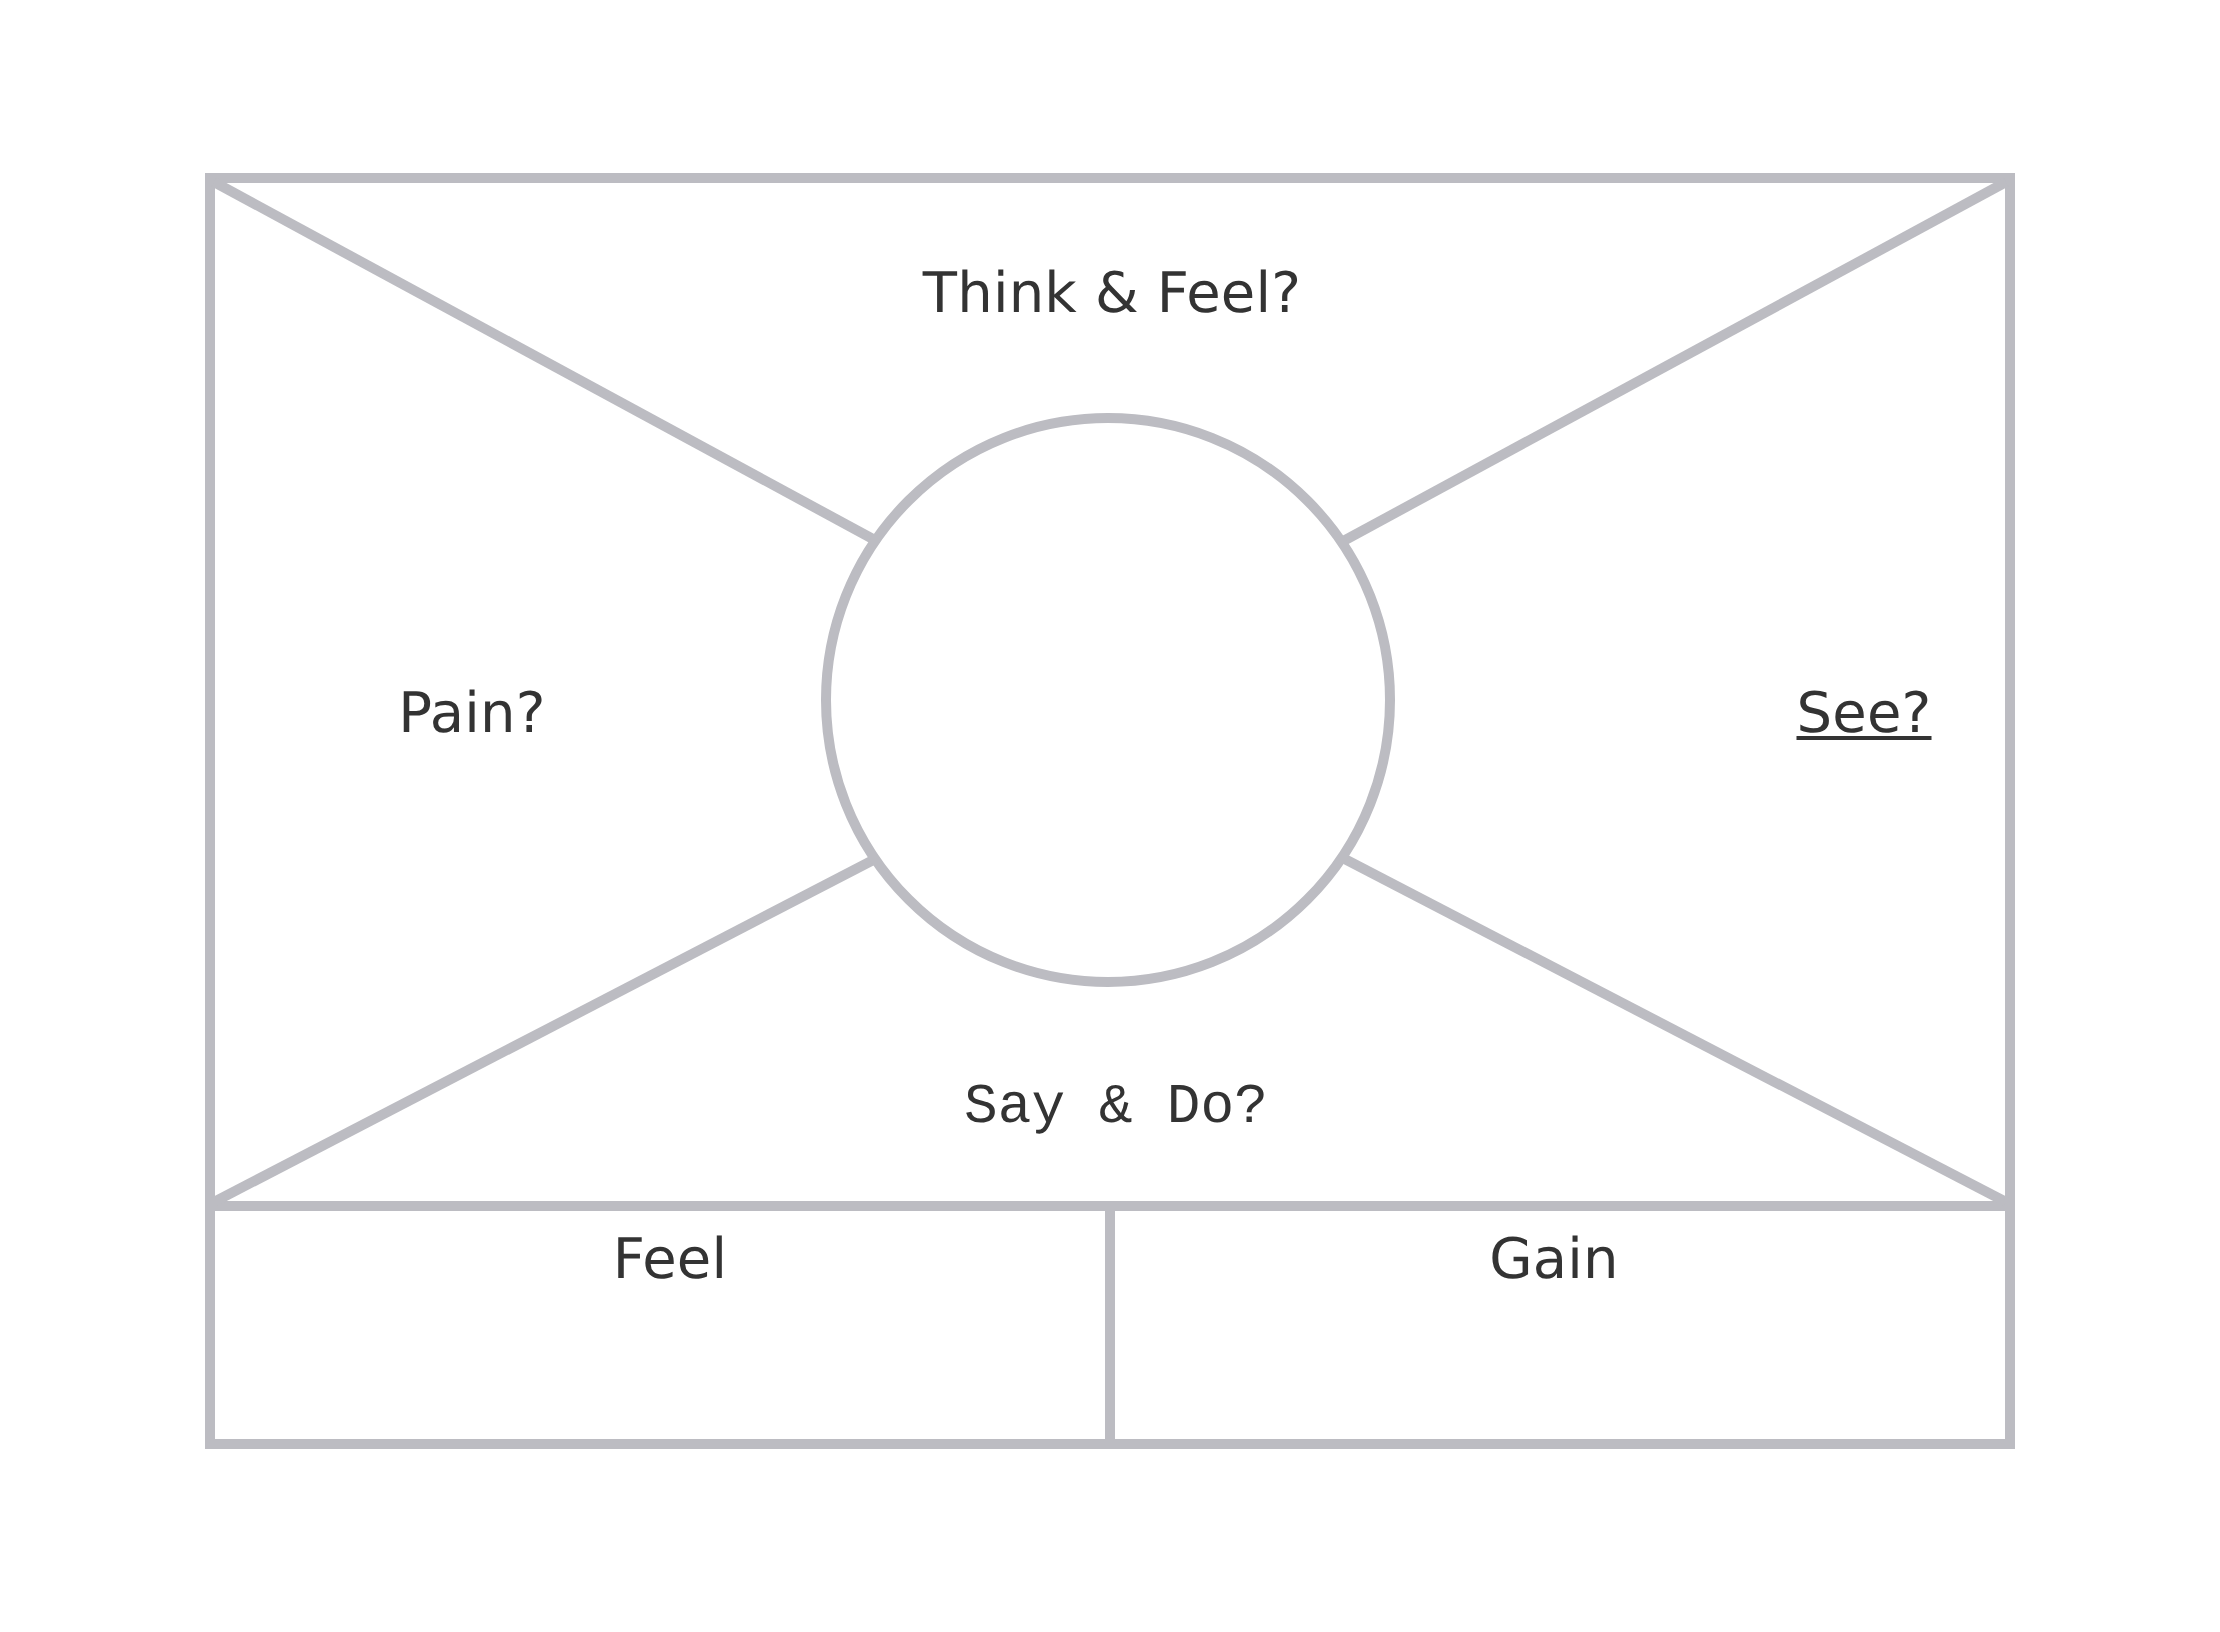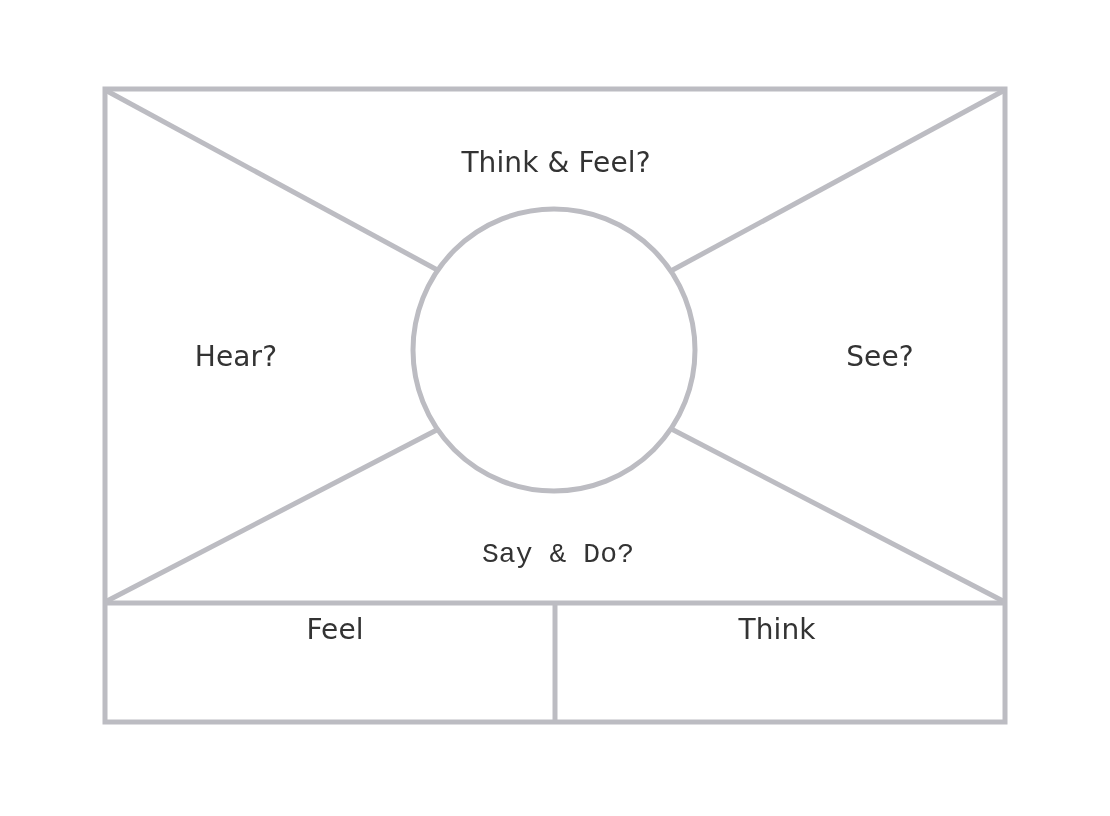--- a/index.html
+++ b/index.html
@@ -28,23 +28,23 @@
     font-family: "DejaVu Sans", "Liberation Sans", sans-serif;
     font-size: 28px;
     font-weight: 400;
     letter-spacing: 0.1px;
     white-space: nowrap;
     text-align: center;
     transform: translate(-50%, -50%);
     line-height: 1;
     user-select: none;
   }
-  #label-think-feel { left: 556px; top: 147px; margin-top: 16px; }
+  #label-think-feel { left: 556px; top: 147px; }
   #label-hear       { left: 236px; top: 357px; }
-  #label-see        { left: 880px; top: 357px; }
+  #label-see        { left: 932px; top: 357px; text-decoration: underline; }
   #label-say-do     { left: 558px; top: 555px; font-family: Liberation Mono, monospace; }
   #label-pain       { left: 335px; top: 630px; }
   #label-gain       { left: 777px; top: 630px; }
 
   .quadrant-zone, .bottom-zone, .center-zone {
     position: absolute;
   }
 </style>
 </head>
 <body>
@@ -72,21 +72,21 @@
 
 <div class="quadrant-zone" style="left:110px; top:94px; width:890px; height:185px;"></div>
 <div class="quadrant-zone" style="left:110px; top:230px; width:300px; height:240px;"></div>
 <div class="quadrant-zone" style="left:700px; top:230px; width:300px; height:240px;"></div>
 <div class="quadrant-zone" style="left:110px; top:500px; width:890px; height:100px;"></div>
 <div class="bottom-zone" style="left:110px; top:608px; width:440px; height:109px;"></div>
 <div class="bottom-zone" style="left:560px; top:608px; width:440px; height:109px;"></div>
 
 <div class="map-label" id="label-think-feel">Think &amp; Feel?</div>
 
-<div class="map-label" id="label-hear">Hear?</div>
+<div class="map-label" id="label-hear">Pain?</div>
 
 <div class="map-label" id="label-see">See?</div>
 
 <div class="map-label" id="label-say-do">Say &amp; Do?</div>
 
 <div class="map-label" id="label-pain">Feel</div>
 
-<div class="map-label" id="label-gain">Think</div>
+<div class="map-label" id="label-gain">Gain</div>
 
 </body></html>

